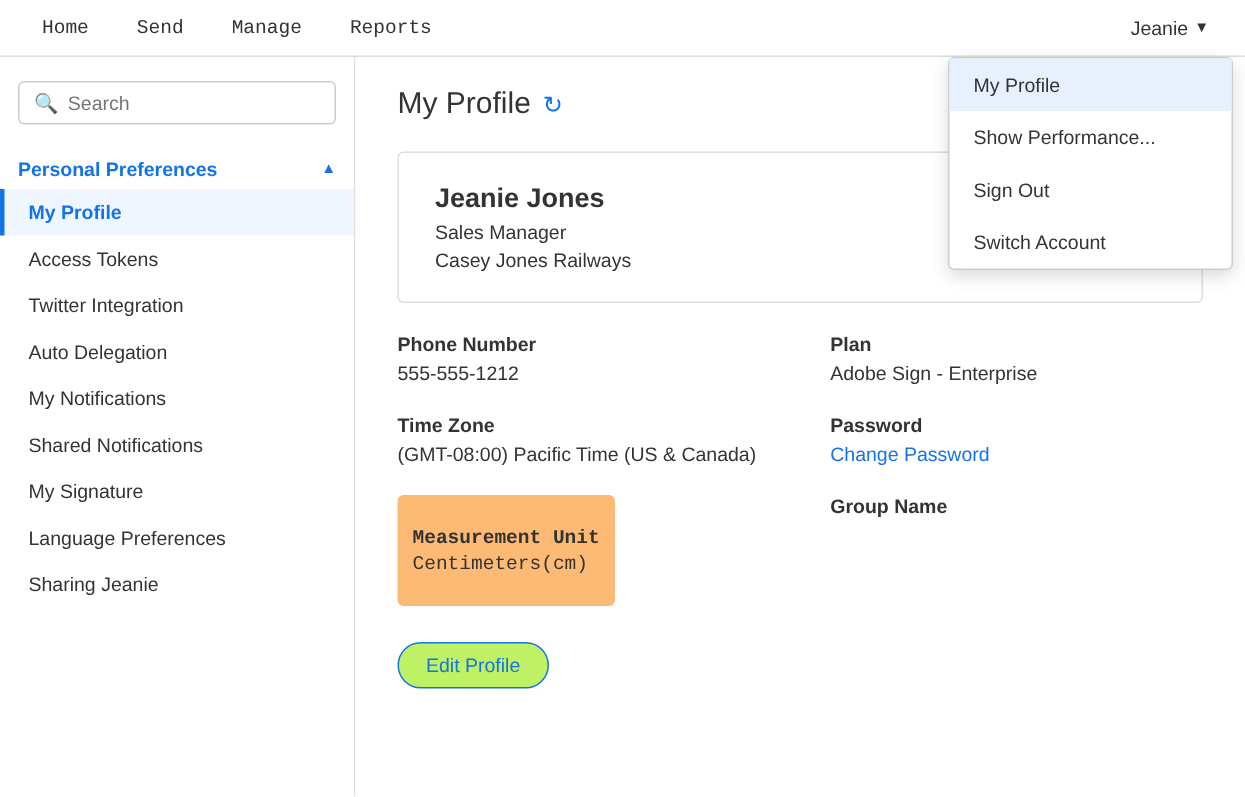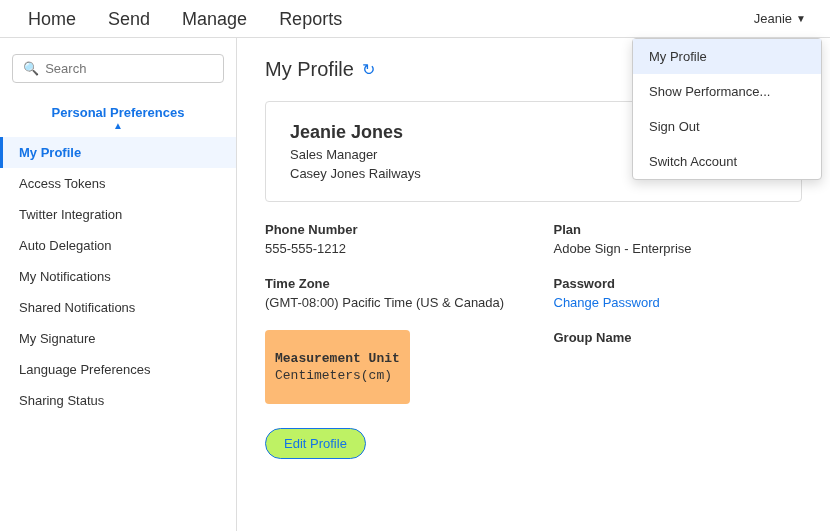--- a/index.html
+++ b/index.html
@@ -7,21 +7,21 @@
 
     
     .top-nav {
       display: flex; align-items: center; height: 38px;
       background: #fff; border-bottom: 1px solid #ddd;
       padding: 0 12px;
     }
     .top-nav-items { display: flex; gap: 0; flex: 1; }
     .top-nav-item {
       padding: 0 16px; height: 38px; line-height: 38px;
-      font-size: 18px; color: #333; cursor: pointer;
+      font-size: 13px; color: #333; cursor: pointer; font-family: Liberation Mono, monospace;
     }
     .top-nav-user {
       display: flex; align-items: center; gap: 4px;
       padding: 0 12px; cursor: pointer; color: #333; font-size: 13px;
     }
     .top-nav-user .chevron { font-size: 10px; }
 
     
     .layout { display: flex; height: 493px; }
 
@@ -40,21 +40,20 @@
     }
     .search-box input {
       border: none; outline: none; font-size: 13px; color: #999; width: 100%;
     }
     .search-icon { color: #888; font-size: 13px; }
 
     .section-header {
       display: flex; align-items: center; justify-content: space-between;
       padding: 6px 12px; color: #1473e6; font-size: 13px; font-weight: bold;
       cursor: pointer;
-      flex-direction: column;
     }
     .section-header .chevron-up { font-size: 10px; }
 
     .sidebar-item {
       padding: 8px 16px; font-size: 13px; color: #333; cursor: pointer;
       border-left: 3px solid transparent;
     }
     .sidebar-item.active {
       color: #1473e6; border-left: 3px solid #1473e6;
       font-weight: bold; background: #f0f6ff;
@@ -143,21 +142,21 @@
       <span class="chevron-up">▲</span>
     </div>
     <div class="sidebar-item active">My Profile</div>
     <div class="sidebar-item">Access Tokens</div>
     <div class="sidebar-item">Twitter Integration</div>
     <div class="sidebar-item">Auto Delegation</div>
     <div class="sidebar-item">My Notifications</div>
     <div class="sidebar-item">Shared Notifications</div>
     <div class="sidebar-item">My Signature</div>
     <div class="sidebar-item">Language Preferences</div>
-    <div class="sidebar-item">Sharing Status</div>
+    <div class="sidebar-item">Sharing Jeanie</div>
   </div>
 
   <div class="main-content">
     <div class="page-title">
       <span>My Profile</span>
       <span class="refresh-icon">↻</span>
     </div>
 
     <div class="profile-card">
       <div class="profile-name">Jeanie Jones</div>

